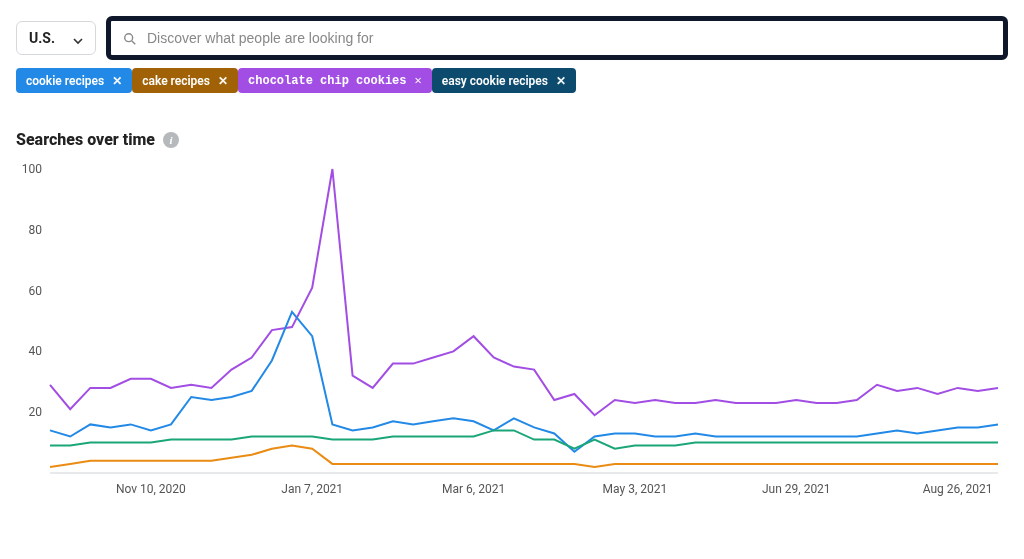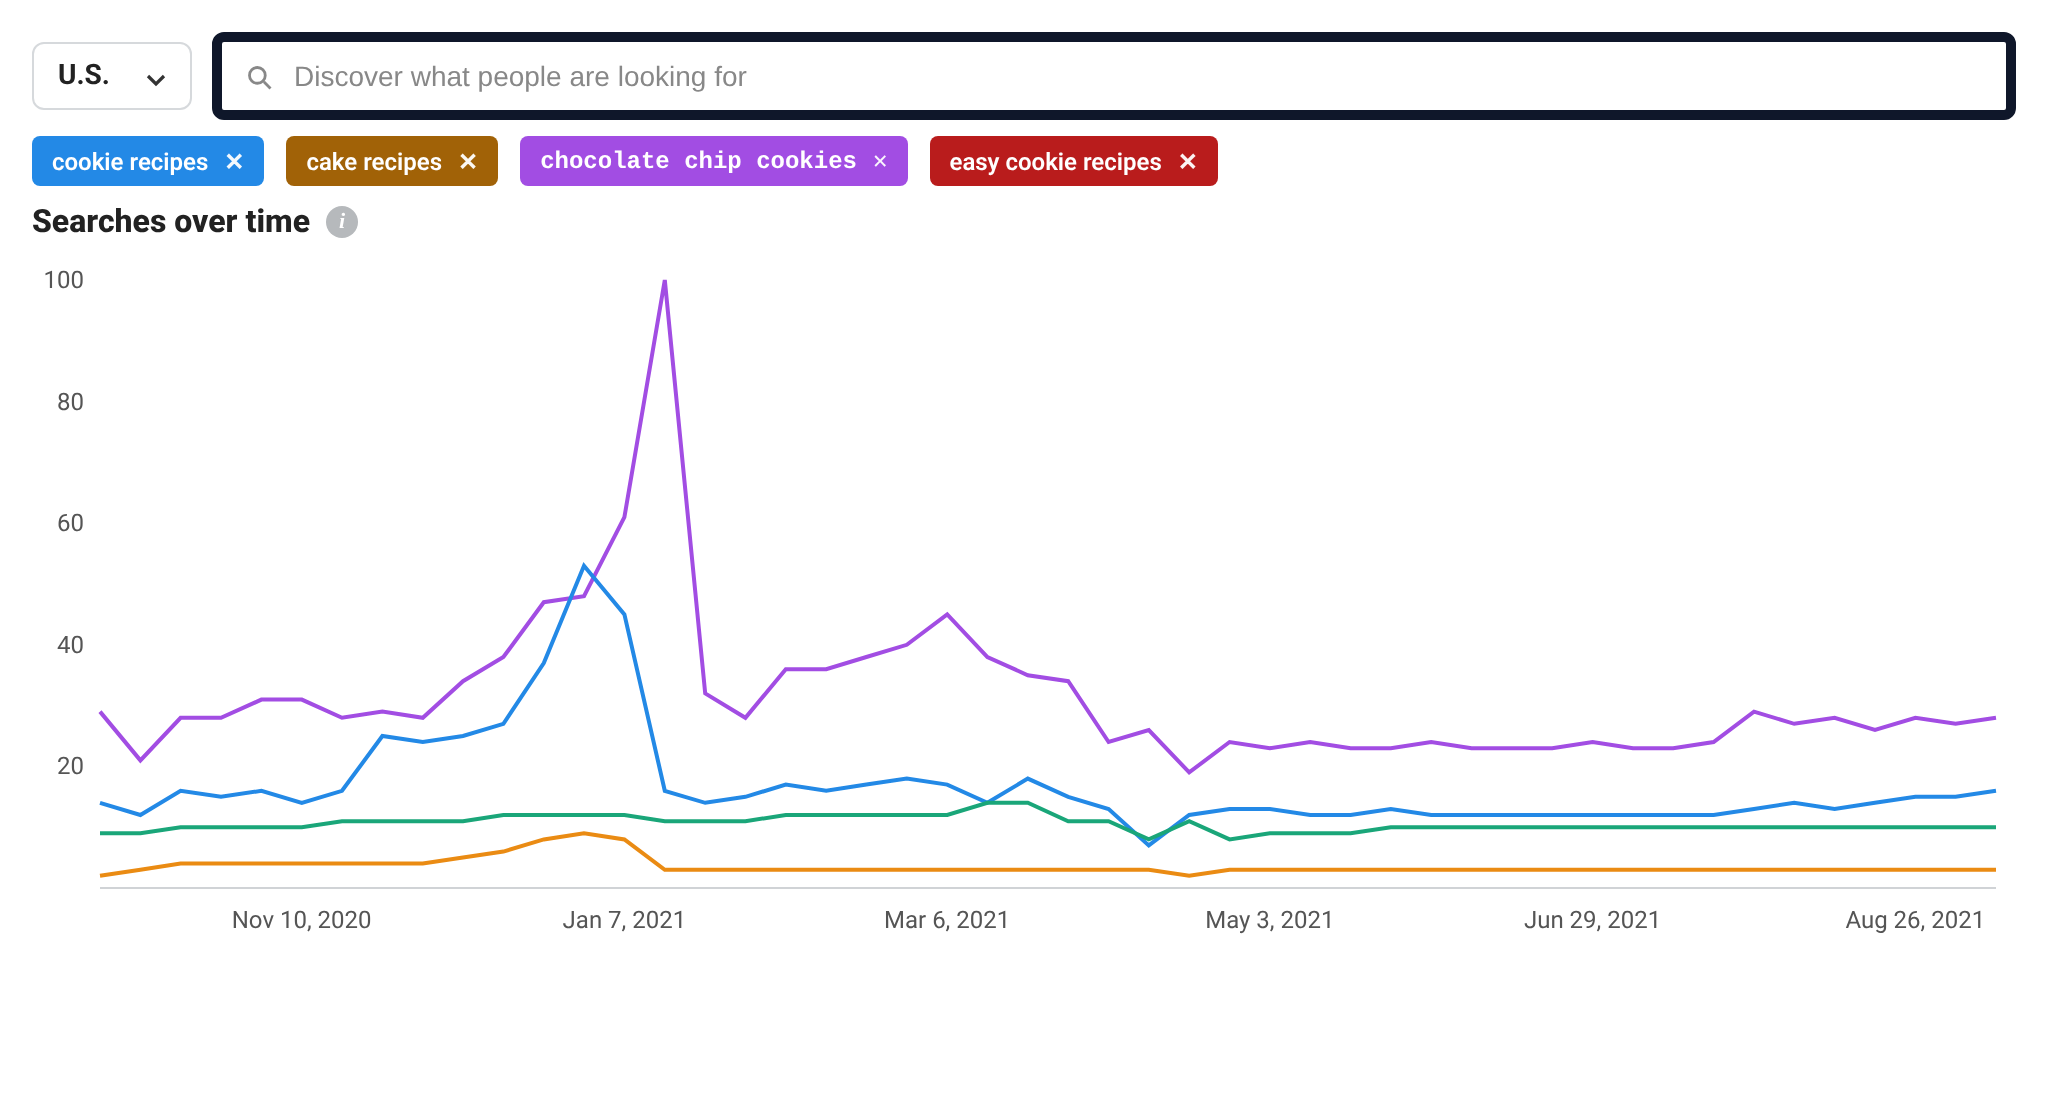--- a/index.html
+++ b/index.html
@@ -48,22 +48,22 @@
     border: none;
     outline: none;
     font-size: 14px;
     color: #333;
     background: transparent;
   }
   .search-box input::placeholder { color: #888; }
   .search-icon { width: 14px; height: 14px; color: #888; }
   .chips-row {
     display: flex;
-    gap: 11px;
-    margin-bottom: 8px;
+    gap: 0;
+    margin-bottom: 37px;
   }
   .chip {
     display: flex;
     align-items: center;
     gap: 8px;
     padding: 5px 10px;
     border-radius: 4px;
     color: #fff;
     font-size: 12px;
     font-weight: 600;
@@ -134,21 +134,21 @@
       <span class="x">✕</span>
     </div>
     <div class="chip" style="background: #a16207;">
       <span>cake recipes</span>
       <span class="x">✕</span>
     </div>
     <div class="chip" style="background: rgb(162, 77, 227); font-family: Liberation Mono, monospace;">
       <span>chocolate chip cookies</span>
       <span class="x">✕</span>
     </div>
-    <div class="chip" style="background: #b91c1c;">
+    <div class="chip" style="background: #0c4a6e;">
       <span>easy cookie recipes</span>
       <span class="x">✕</span>
     </div>
   </div>
 
 <div class="section-title">
   <span>Searches over time</span>
   <span class="info-icon">i</span>
 </div>
 

